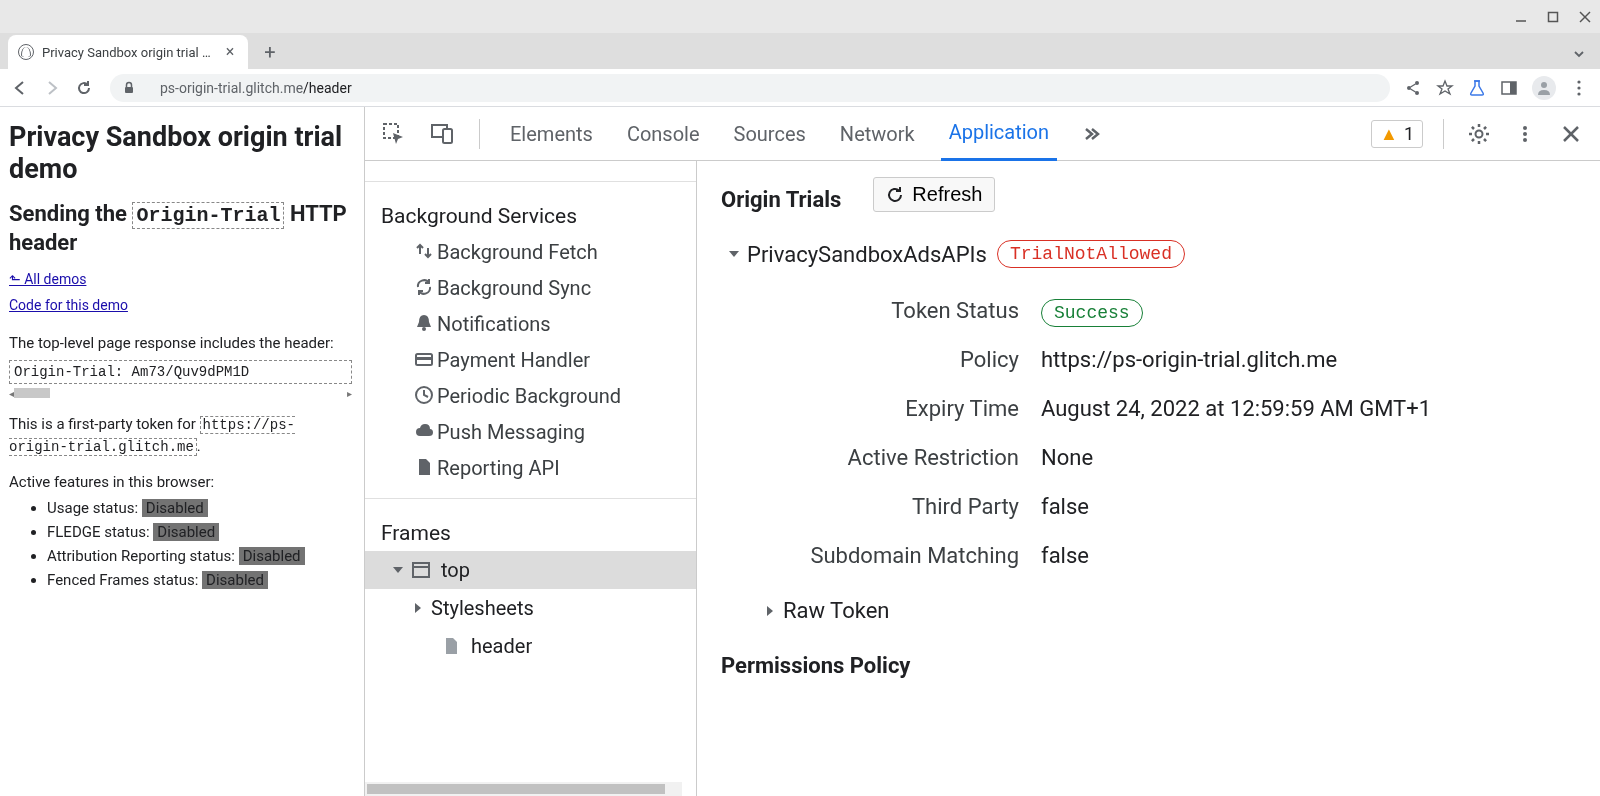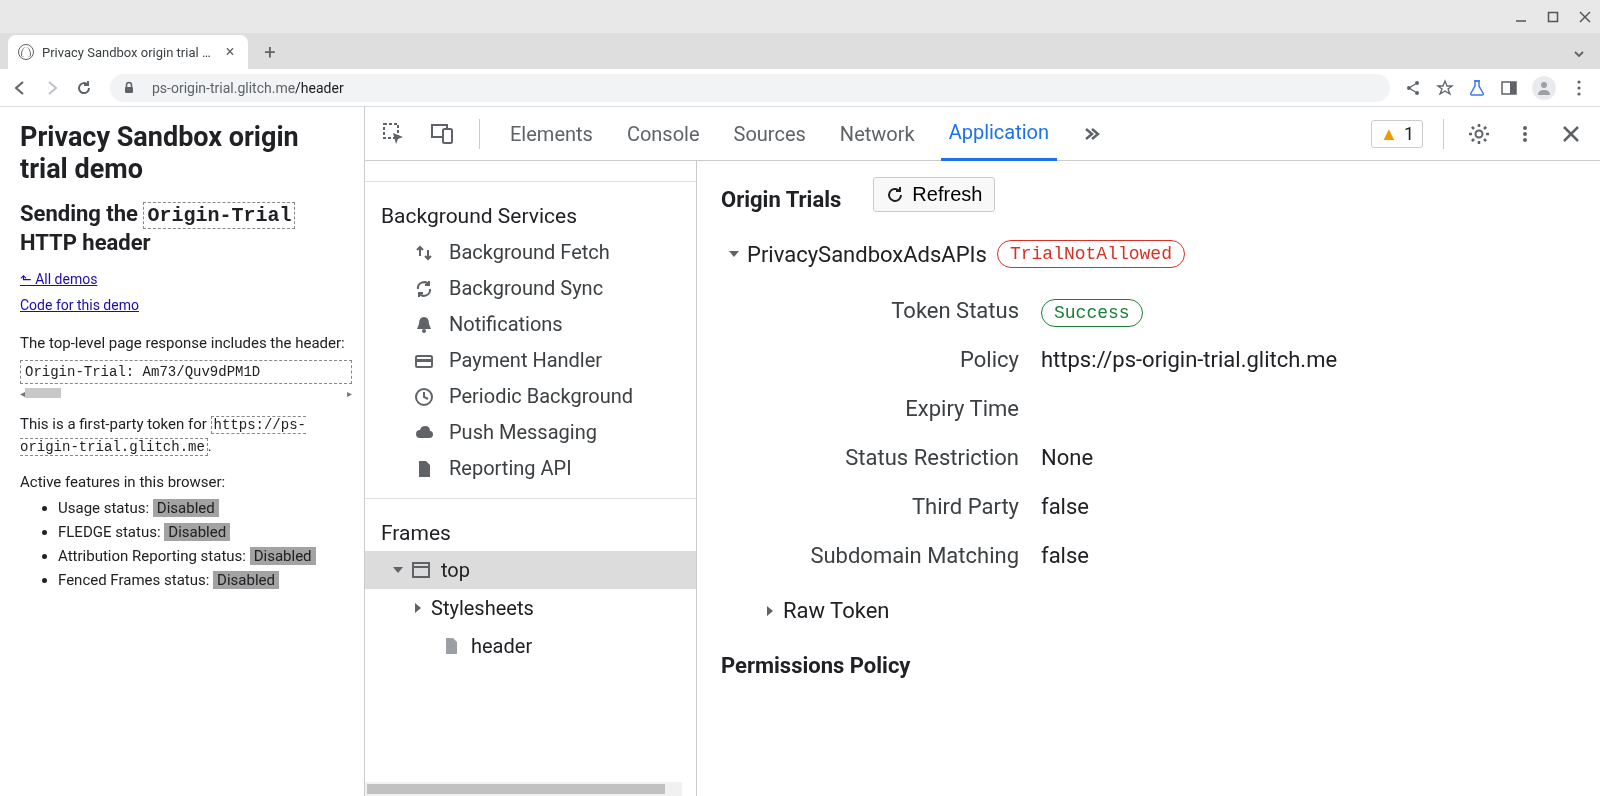--- a/index.html
+++ b/index.html
@@ -16,62 +16,62 @@
 .tab-favicon::before { content: ""; position: absolute; left: 2px; top: 2px; right: 2px; bottom: 2px; border: 1.5px solid #5f6368; border-radius: 50% / 80% 80% 20% 20%; border-bottom: none; border-top: none;}
 .tab-title { font-size: 13px; white-space: nowrap; overflow: hidden; text-overflow: ellipsis; flex: 1; color: #3c4043;}
 .tab-close { width: 16px; height: 16px; color: #5f6368; cursor: pointer; font-size: 16px; line-height: 16px; text-align: center;}
 .newtab { width: 28px; height: 28px; margin-left: 8px; margin-bottom: 3px; color: #5f6368; font-size: 20px; display: flex; align-items: center; justify-content: center; cursor: pointer;}
 .tab-chevron { margin-left: auto; margin-right: 14px; margin-bottom: 8px; color: #5f6368; }
 
 
 .toolbar { height: 38px; background: #fff; border-bottom: 1px solid #dadce0; display: flex; align-items: center; padding: 0 8px; gap: 8px;}
 .nav-icon { width: 24px; height: 24px; display: flex; align-items: center; justify-content: center; color: #5f6368; cursor: pointer;}
 .nav-icon.disabled { color: #bdc1c6; }
-.omnibox { flex: 1; height: 28px; background: #f1f3f4; border-radius: 14px; display: flex; align-items: center; padding: 0 12px; gap: 16px; margin: 0 6px;}
+.omnibox { flex: 1; height: 28px; background: #f1f3f4; border-radius: 14px; display: flex; align-items: center; padding: 0 12px; gap: 24px; margin: 0 6px;}
 .lock-icon { color: #5f6368; }
 .url { font-size: 14px; color: #5f6368;}
 .url .path { color: #202124; }
 .right-icons { display: flex; gap: 14px; align-items: center; color: #5f6368; padding-right: 4px;}
 .avatar-circle { width: 24px; height: 24px; border-radius: 50%; background: #e8eaed; display: flex; align-items: center; justify-content: center;}
 
 
 .main { display: flex; height: calc(796px - 33px - 36px - 38px); }
-.page { width: 364px; padding: 14px 12px 14px 20px; overflow-y: auto; }
+.page { width: 364px; padding: 14px 12px 14px 9px; overflow-y: auto; }
 .devtools { flex: 1; border-left: 1px solid #cbcbcb; display: flex; flex-direction: column; background: #fff;}
 
 
 .page h1 { font-size: 27px; font-weight: 700; line-height: 1.2; margin-bottom: 14px; }
 .page h2 { font-size: 22px; font-weight: 700; line-height: 1.3; margin-bottom: 14px;}
 .page code.inline { font-family: "Courier New", monospace; border: 1px dashed #888; padding: 1px 3px; font-size: 20px;}
 .page a { color: #1a0dab; text-decoration: underline; display: inline-block; margin-bottom: 10px;}
 .page p { font-size: 15px; margin-bottom: 6px; line-height: 1.4;}
 .codebox { border: 1px dashed #888; font-family: "Courier New", monospace; font-size: 14px; padding: 3px 4px; margin-bottom: 2px; overflow-x: hidden; white-space: nowrap;}
 .mini-scroll { height: 14px; display: flex; align-items: center; font-size: 10px; color: #777;}
 .mini-scroll .thumb { width: 36px; height: 10px; background: #c8c8c8; }
 .page code.sm { font-family: "Courier New", monospace; border: 1px dashed #888; padding: 0 2px; font-size: 14px;}
 .page ul { list-style: disc; padding-left: 38px; margin-top: 6px;}
 .page li { font-size: 15px; margin-bottom: 6px;}
-.disabled-badge { background: #a3a3a3; padding: 0 4px; font-weight: 400;}
+.disabled-badge { background: #737373; padding: 0 4px; font-weight: 400;}
 
 
 .dt-bar { height: 54px; border-bottom: 1px solid #cbcbcb; display: flex; align-items: center; padding: 0 14px; gap: 18px; font-size: 20px; color: #5f6368;}
 .dt-iconbtn { width: 30px; height: 30px; display: flex; align-items: center; justify-content: center; cursor: pointer;}
 .dt-sep { width: 1px; height: 30px; background: #cbcbcb; margin: 0 4px;}
 .dt-tab { padding: 0 8px; height: 54px; display: flex; align-items: center; cursor: pointer; font-size: 20px; color: #5f6368; white-space: nowrap;}
 .dt-tab.active { color: #1a73e8; border-bottom: 3px solid #1a73e8; }
 .dt-right { margin-left: auto; display: flex; align-items: center; gap: 16px;}
 .warn-badge { border: 1px solid #cbcbcb; border-radius: 3px; padding: 2px 8px; display: flex; align-items: center; gap: 6px; font-size: 18px; color: #202124;}
 .warn-tri { color: #f29900; }
 
 
 .dt-body { flex: 1; display: flex; overflow: hidden;}
 .dt-sidebar { width: 332px; border-right: 1px solid #cbcbcb; overflow-y: auto; position: relative; padding-top: 8px;}
 .dt-sidebar::-webkit-scrollbar { width: 14px; }
 .sb-section { padding: 10px 16px 6px 16px; font-size: 21px; color: #202124;}
-.sb-item { display: flex; align-items: flex-end; gap: 14px; padding: 6px 16px 6px 48px; font-size: 20px; color: #3c4043; cursor: pointer; white-space: nowrap; overflow: hidden;}
+.sb-item { display: flex; align-items: flex-start; gap: 2px; padding: 6px 16px 6px 48px; font-size: 20px; color: #3c4043; cursor: pointer; white-space: nowrap; overflow: hidden;}
 .sb-item .ico { width: 22px; height: 22px; color: #5f6368; flex-shrink: 0;}
 .dt-sidebar hr { border: none; border-top: 1px solid #e0e0e0; margin: 12px 0;}
 .frame-item { display: flex; align-items: center; gap: 10px; padding: 7px 8px 7px 30px; font-size: 20px; cursor: pointer;}
 .frame-item.selected { background: #dcdcdc;}
 .frame-item .ico { width: 20px; height: 20px; color: #5f6368;}
 .tree-arrow { width: 0; height: 0; border-left: 6px solid #5f6368; border-top: 5px solid transparent; border-bottom: 5px solid transparent; flex-shrink: 0;}
 .tree-arrow.down { transform: rotate(90deg);}
 .sidebar-bottom-scroll { position: absolute; bottom: 0; left: 0; right: 14px; height: 14px; background: #f1f1f1; display: flex; align-items: center;}
 .sidebar-bottom-scroll .thumb { height: 10px; background: #c1c1c1; margin-left: 2px; width: 94%;}
 
@@ -389,23 +389,24 @@
         <div class="kv">
             <span class="k">Token Status</span>
             <span class="v"><span class="pill green">Success</span></span>
           </div>
         <div class="kv">
             <span class="k">Policy</span>
             <span class="v">https://ps-origin-trial.glitch.me</span>
           </div>
         <div class="kv">
             <span class="k">Expiry Time</span>
-          </div>
-        <div class="kv">
-            <span class="k">Status Restriction</span>
+            <span class="v">August 24, 2022 at 12:59:59 AM GMT+1</span>
+          </div>
+        <div class="kv">
+            <span class="k">Active Restriction</span>
             <span class="v">None</span>
           </div>
         <div class="kv">
             <span class="k">Third Party</span>
             <span class="v">false</span>
           </div>
         <div class="kv">
             <span class="k">Subdomain Matching</span>
             <span class="v">false</span>
           </div>

